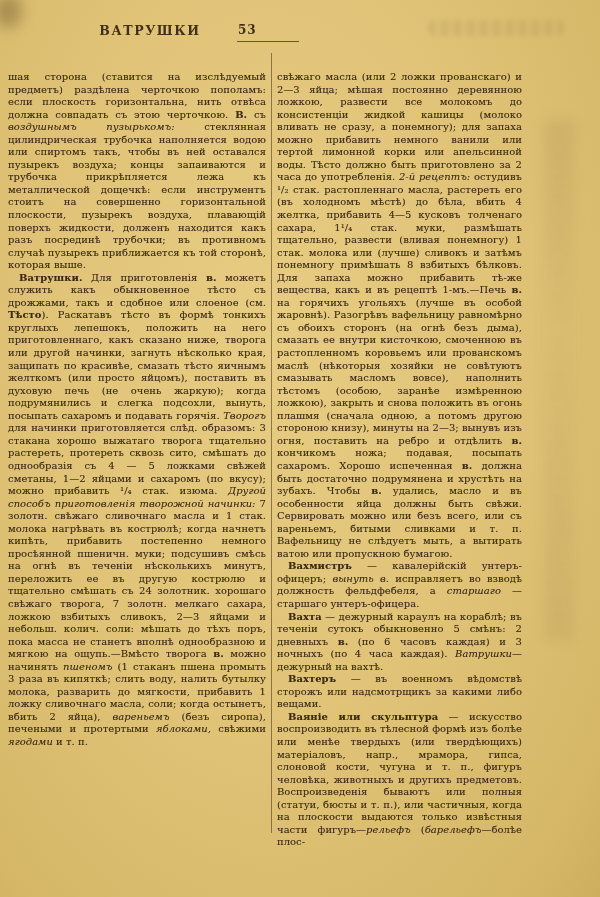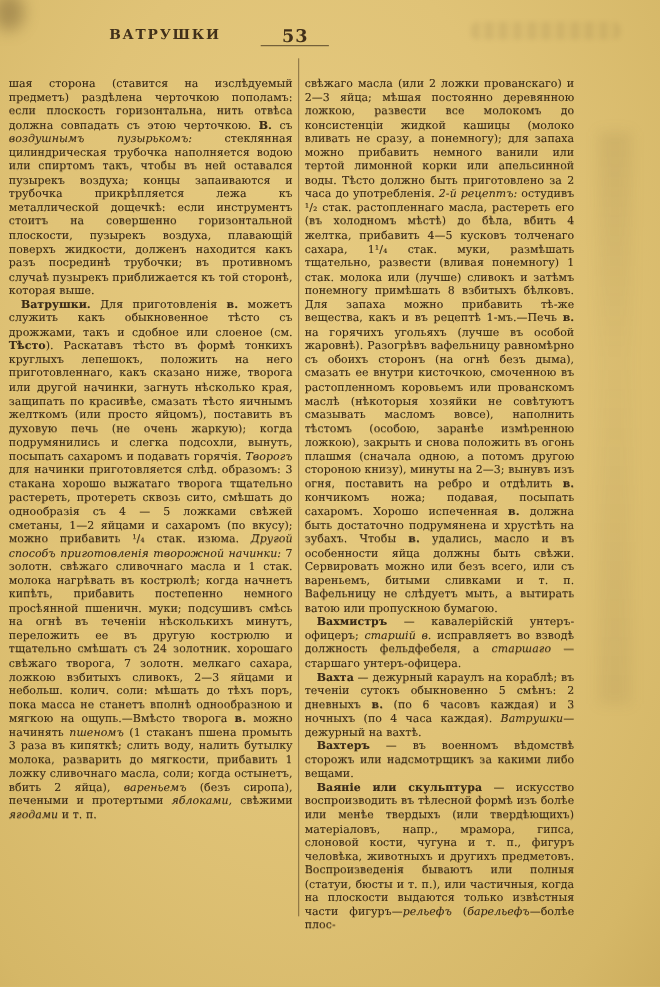--- a/index.html
+++ b/index.html
@@ -20,22 +20,22 @@
     background:repeating-linear-gradient(90deg, rgba(110,90,50,.55) 0 7px, rgba(110,90,50,.15) 7px 13px);
     filter:blur(2.5px);opacity:.22;border-radius:6px;}
   .margin-streak{position:absolute;left:544px;top:120px;width:30px;height:520px;
     background:linear-gradient(180deg, rgba(120,98,55,.12), rgba(120,98,55,.03) 40%, rgba(120,98,55,.10));
     filter:blur(6px);}
   
   .hdr{position:absolute;top:23px;font-size:12.5px;font-weight:bold;
     letter-spacing:1.6px;text-align:center;color:#41301a;}
   .hdr-left{left:21px;width:258px;}
   .hdr-right{left:277px;width:245px;}
-  .page-num{position:absolute;left:238px;top:23px;width:61px;text-align:center;
-    font-size:16px;font-weight:bold;letter-spacing:1px;color:#41301a;}
+  .page-num{position:absolute;left:238px;top:23px;width:61px;text-align:left;
+    font-size:12px;font-weight:bold;letter-spacing:1px;color:#41301a;}
   .page-rule{position:absolute;left:237px;top:41px;width:62px;height:1px;
     background:#4a3a22;opacity:.8;}
   
   .col-divider{position:absolute;left:271px;top:53px;width:1px;height:780px;
     background:rgba(70,50,25,.55);}
   .col{position:absolute;top:71px;text-align:justify;
     font-size:9.9px;line-height:12.55px;letter-spacing:.1px;
     color:#3b2b17;text-shadow:.2px .2px 0 rgba(59,43,23,.35);}
   .col-left{left:8px;width:258px;}
   .col-right{left:277px;width:245px;}
@@ -57,18 +57,18 @@
   <div class="page-rule"></div>
 
   <div class="col-divider"></div>
 
   <div class="col col-left">
       <p class="entry cont"><span>шая сторона (ставится на изслѣдуемый предметъ) раздѣлена черточкою пополамъ: если плоскость горизонтальна, нить отвѣса должна совпадать съ этою черточкою. </span><span class="b">В.</span><span> съ </span><span class="i">воздушнымъ пузырькомъ:</span><span> стеклянная цилиндрическая трубочка наполняется водою или спиртомъ такъ, чтобы въ ней оставался пузырекъ воздуха; концы запаиваются и трубочка прикрѣпляется лежа къ металлической дощечкѣ: если инструментъ стоитъ на совершенно горизонтальной плоскости, пузырекъ воздуха, плавающій поверхъ жидкости, долженъ находится какъ разъ посрединѣ трубочки; въ противномъ случаѣ пузырекъ приближается къ той сторонѣ, которая выше.</span></p>
       <p class="entry"><span class="b">Ватрушки.</span><span> Для приготовленія </span><span class="b">в.</span><span> можетъ служить какъ обыкновенное тѣсто съ дрожжами, такъ и сдобное или слоеное (см. </span><span class="b">Тѣсто</span><span>). Раскатавъ тѣсто въ формѣ тонкихъ круглыхъ лепешокъ, положить на него приготовленнаго, какъ сказано ниже, творога или другой начинки, загнуть нѣсколько края, защипать по красивѣе, смазать тѣсто яичнымъ желткомъ (или просто яйцомъ), поставить въ духовую печь (не очень жаркую); когда подрумянились и слегка подсохли, вынуть, посыпать сахаромъ и подавать горячія. </span><span class="i">Творогъ</span><span> для начинки приготовляется слѣд. образомъ: 3 стакана хорошо выжатаго творога тщательно растереть, протереть сквозь сито, смѣшать до однообразія съ 4 — 5 ложками свѣжей сметаны, 1—2 яйцами и сахаромъ (по вкусу); можно прибавить ¹/₄ стак. изюма. </span><span class="i">Другой способъ приготовленія творожной начинки:</span><span> 7 золотн. свѣжаго сливочнаго масла и 1 стак. молока нагрѣвать въ кострюлѣ; когда начнетъ кипѣть, прибавить постепенно немного просѣянной пшеничн. муки; подсушивъ смѣсь на огнѣ въ теченіи нѣсколькихъ минутъ, переложить ее въ другую кострюлю и тщательно смѣшать съ 24 золотник. хорошаго свѣжаго творога, 7 золотн. мелкаго сахара, ложкою взбитыхъ сливокъ, 2—3 яйцами и небольш. колич. соли: мѣшать до тѣхъ поръ, пока масса не станетъ вполнѣ однообразною и мягкою на ощупь.—Вмѣсто творога </span><span class="b">в.</span><span> можно начинять </span><span class="i">пшеномъ</span><span> (1 стаканъ пшена промыть 3 раза въ кипяткѣ; слить воду, налить бутылку молока, разварить до мягкости, прибавить 1 ложку сливочнаго масла, соли; когда остынетъ, вбить 2 яйца), </span><span class="i">вареньемъ</span><span> (безъ сиропа), печеными и протертыми </span><span class="i">яблоками,</span><span> свѣжими </span><span class="i">ягодами</span><span> и т. п.</span></p>
     </div>
   <div class="col col-right">
       <p class="entry cont"><span>свѣжаго масла (или 2 ложки прованскаго) и 2—3 яйца; мѣшая постоянно деревянною ложкою, развести все молокомъ до консистенціи жидкой кашицы (молоко вливать не сразу, а понемногу); для запаха можно прибавить немного ванили или тертой лимонной корки или апельсинной воды. Тѣсто должно быть приготовлено за 2 часа до употребленія. </span><span class="i">2-й рецептъ:</span><span> остудивъ ¹/₂ стак. растопленнаго масла, растереть его (въ холодномъ мѣстѣ) до бѣла, вбить 4 желтка, прибавить 4—5 кусковъ толченаго сахара, 1¹/₄ стак. муки, размѣшать тщательно, развести (вливая понемногу) 1 стак. молока или (лучше) сливокъ и затѣмъ понемногу примѣшать 8 взбитыхъ бѣлковъ. Для запаха можно прибавить тѣ-же вещества, какъ и въ рецептѣ 1-мъ.—Печь </span><span class="b">в.</span><span> на горячихъ угольяхъ (лучше въ особой жаровнѣ). Разогрѣвъ вафельницу равномѣрно съ обоихъ сторонъ (на огнѣ безъ дыма), смазать ее внутри кисточкою, смоченною въ растопленномъ коровьемъ или прованскомъ маслѣ (нѣкоторыя хозяйки не совѣтуютъ смазывать масломъ вовсе), наполнить тѣстомъ (особою, заранѣе измѣренною ложкою), закрыть и снова положить въ огонь плашмя (сначала одною, а потомъ другою стороною книзу), минуты на 2—3; вынувъ изъ огня, поставить на ребро и отдѣлить </span><span class="b">в.</span><span> кончикомъ ножа; подавая, посыпать сахаромъ. Хорошо испеченная </span><span class="b">в.</span><span> должна быть достаточно подрумянена и хрустѣть на зубахъ. Чтобы </span><span class="b">в.</span><span> удались, масло и въ особенности яйца должны быть свѣжи. Сервировать можно или безъ всего, или съ вареньемъ, битыми сливками и т. п. Вафельницу не слѣдуетъ мыть, а вытирать ватою или пропускною бумагою.</span></p>
-      <p class="entry"><span class="b">Вахмистръ</span><span> — кавалерійскій унтеръ-офицеръ; </span><span class="i">старшій в.</span><span> исправляетъ во взводѣ должность фельдфебеля, а </span><span class="i">старшаго</span><span> — старшаго унтеръ-офицера.</span></p>
+      <p class="entry"><span class="b">Вахмистръ</span><span> — кавалерійскій унтеръ-офицеръ; </span><span class="i">вынуть в.</span><span> исправляетъ во взводѣ должность фельдфебеля, а </span><span class="i">старшаго</span><span> — старшаго унтеръ-офицера.</span></p>
       <p class="entry"><span class="b">Вахта</span><span> — дежурный караулъ на кораблѣ; въ теченіи сутокъ обыкновенно 5 смѣнъ: 2 дневныхъ </span><span class="b">в.</span><span> (по 6 часовъ каждая) и 3 ночныхъ (по 4 часа каждая). </span><span class="i">Ватрушки</span><span>—дежурный на вахтѣ.</span></p>
       <p class="entry"><span class="b">Вахтеръ</span><span> — въ военномъ вѣдомствѣ сторожъ или надсмотрщикъ за какими либо вещами.</span></p>
       <p class="entry"><span class="b">Ваяніе или скульптура</span><span> — искусство воспроизводить въ тѣлесной формѣ изъ болѣе или менѣе твердыхъ (или твердѣющихъ) матеріаловъ, напр., мрамора, гипса, слоновой кости, чугуна и т. п., фигуръ человѣка, животныхъ и другихъ предметовъ. Воспроизведенія бываютъ или полныя (статуи, бюсты и т. п.), или частичныя, когда на плоскости выдаются только извѣстныя части фигуръ—</span><span class="i">рельефъ</span><span> (</span><span class="i">барельефъ</span><span>—болѣе плос-</span></p>
     </div>
 </div>
 
 </body></html>

